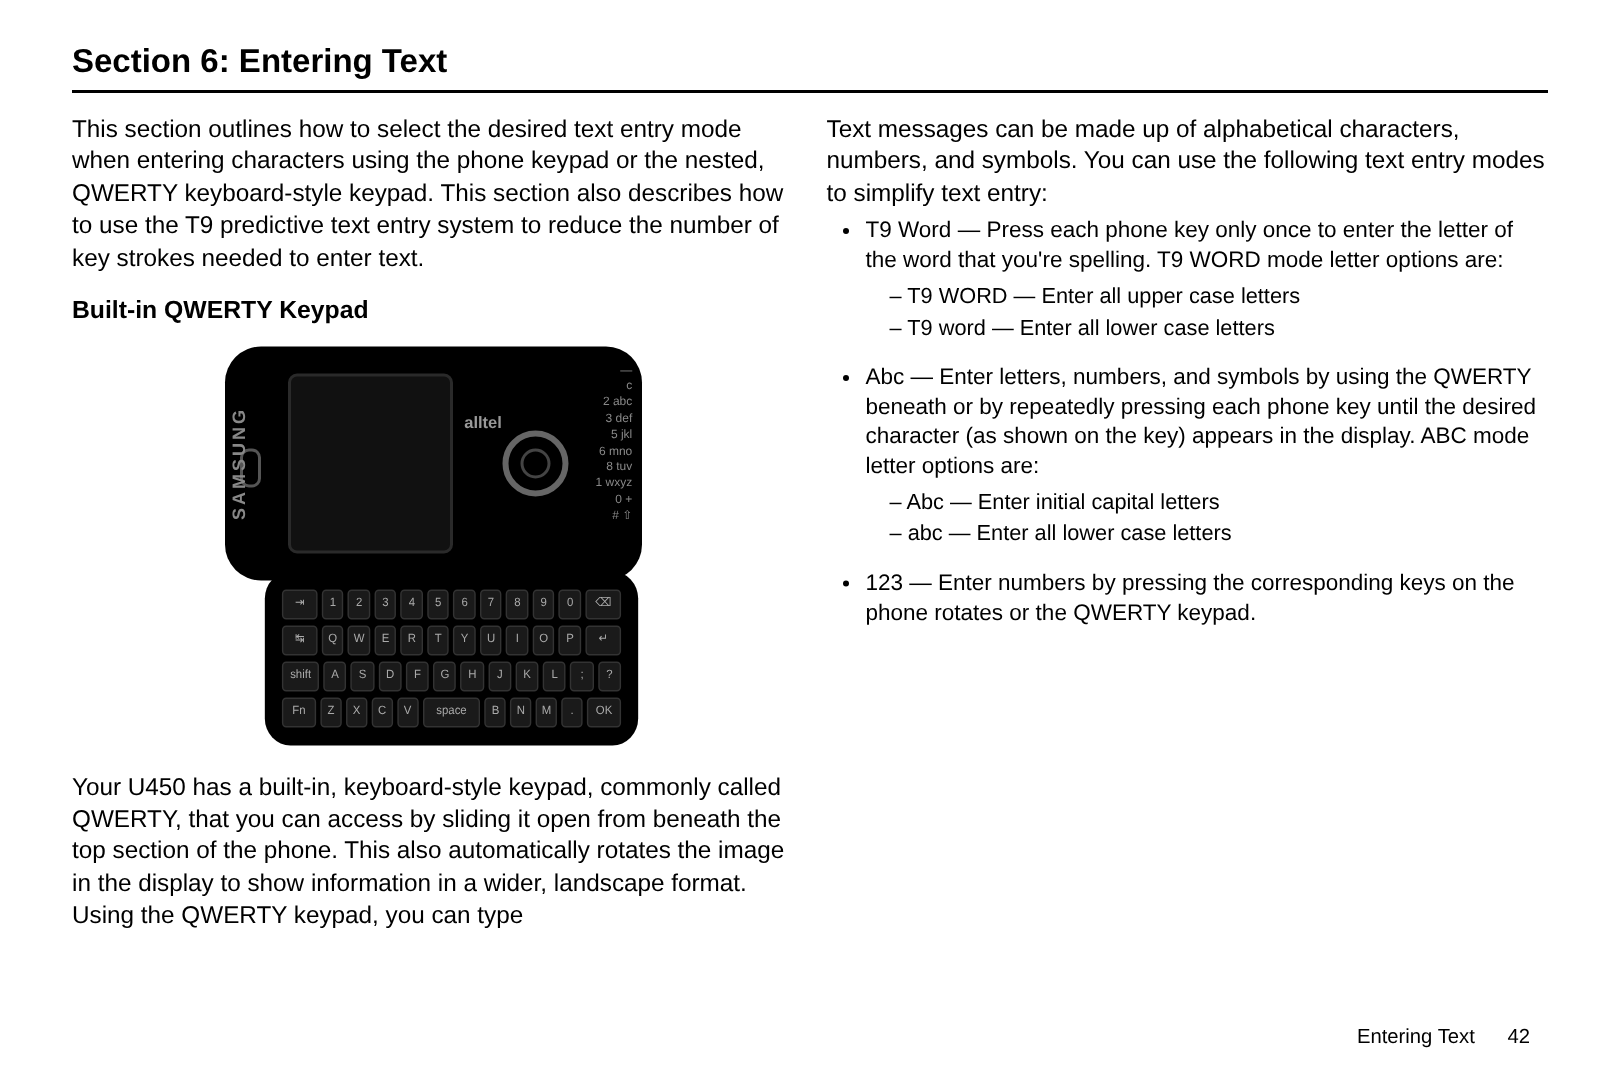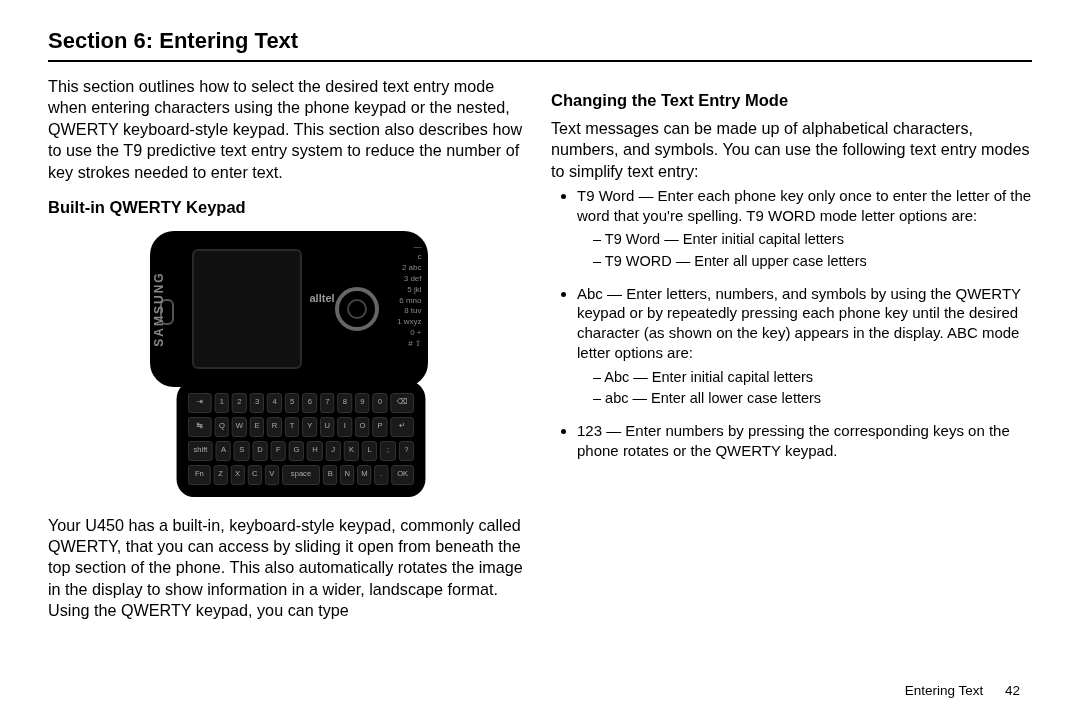--- a/index.html
+++ b/index.html
@@ -20,21 +20,21 @@
   .phone-wrap{display:flex;justify-content:center;margin:12px 0 14px 0}
   
   .phone{position:relative;width:278px;height:270px}
   .slab{position:absolute;background:#000;border-radius:24px}
   .top{left:0;top:0;width:278px;height:156px}
   .kb{left:94px;top:140px;width:278px;height:120px;border-radius:18px;transform:scaleX(.95)}
   
   .kb{left:20px;top:150px;width:262px;height:116px}
   .brand{position:absolute;left:10px;top:50%;transform:translate(-50%,-50%) rotate(-90deg);color:#888;font-size:12px;letter-spacing:2px;font-weight:bold}
   .screen{position:absolute;left:42px;top:18px;width:106px;height:116px;background:#111;border:2px solid #2a2a2a;border-radius:6px}
-  .alltel{position:absolute;left:160px;top:60px;color:#999;font-size:11px;font-weight:bold}
+  .alltel{position:absolute;left:160px;top:44px;color:#999;font-size:11px;font-weight:bold}
   .ring{position:absolute;left:185px;top:56px;width:44px;height:44px;border:4px solid #666;border-radius:50%;box-sizing:border-box}
   .ring::after{content:"";position:absolute;inset:8px;border:2px solid #444;border-radius:50%}
   .numcol{position:absolute;right:6px;top:12px;display:flex;flex-direction:column;gap:2px}
   .numcol span{color:#888;font-size:8px;text-align:right;line-height:1.1}
   .speaker{position:absolute;left:10px;top:68px;width:10px;height:22px;border:2px solid #555;border-radius:6px}
   .qrows{position:absolute;left:12px;right:12px;top:10px;bottom:10px;display:flex;flex-direction:column;justify-content:space-around}
   .qrow{display:flex;gap:3px}
   .key{flex:1;height:18px;background:#1a1a1a;border:1px solid #333;border-radius:3px;color:#aaa;font-size:8px;display:flex;align-items:center;justify-content:center}
   .key.wide{flex:1.7}
   .key.space{flex:3}
@@ -131,33 +131,32 @@
                 <span># ⇧</span>
               </div>
           </div>
         </div>
       </div>
 
       <div>Your U450 has a built-in, keyboard-style keypad, commonly called QWERTY, that you can access by sliding it open from beneath the top section of the phone. This also automatically rotates the image in the display to show information in a wider, landscape format. Using the QWERTY keypad, you can type</div>
     </div>
 
     <div class="col">
-      <div class="sub">Changing the Text Entry Mode</div>
       <div>Text messages can be made up of alphabetical characters, numbers, and symbols. You can use the following text entry modes to simplify text entry:</div>
 
       <ul class="bullets">
         <li>
-          <b>T9 Word</b><span> — Enter each phone key only once to enter the letter of the word that you're spelling. T9 WORD mode letter options are:</span>
+          <b>T9 Word</b><span> — Press each phone key only once to enter the letter of the word that you're spelling. T9 WORD mode letter options are:</span>
           <ul class="dashes">
-            <li><b>T9 Word</b><span> — Enter initial capital letters</span></li>
             <li><b>T9 WORD</b><span> — Enter all upper case letters</span></li>
+            <li><b>T9 word</b><span> — Enter all lower case letters</span></li>
           </ul>
         </li>
         <li>
-          <b>Abc</b><span> — Enter letters, numbers, and symbols by using the QWERTY keypad or by repeatedly pressing each phone key until the desired character (as shown on the key) appears in the display. ABC mode letter options are:</span>
+          <b>Abc</b><span> — Enter letters, numbers, and symbols by using the QWERTY beneath or by repeatedly pressing each phone key until the desired character (as shown on the key) appears in the display. ABC mode letter options are:</span>
           <ul class="dashes">
             <li><b>Abc</b><span> — Enter initial capital letters</span></li>
             <li><b>abc</b><span> — Enter all lower case letters</span></li>
           </ul>
         </li>
         <li>
           <b>123</b><span> — Enter numbers by pressing the corresponding keys on the phone rotates or the QWERTY keypad.</span>
         </li>
       </ul>
     </div>

